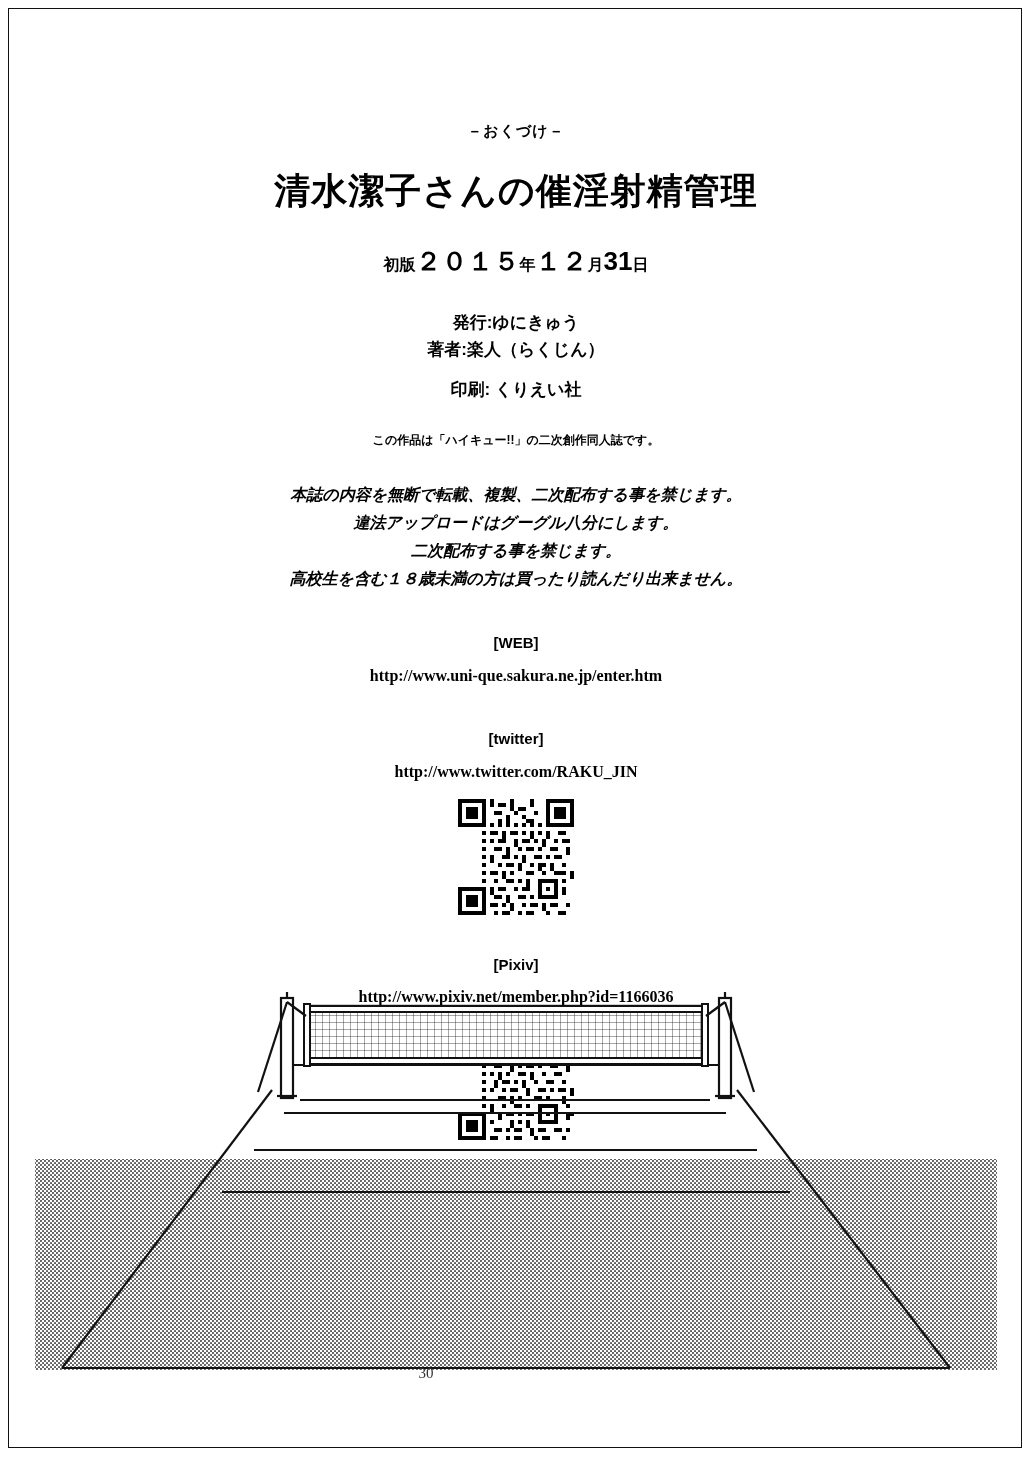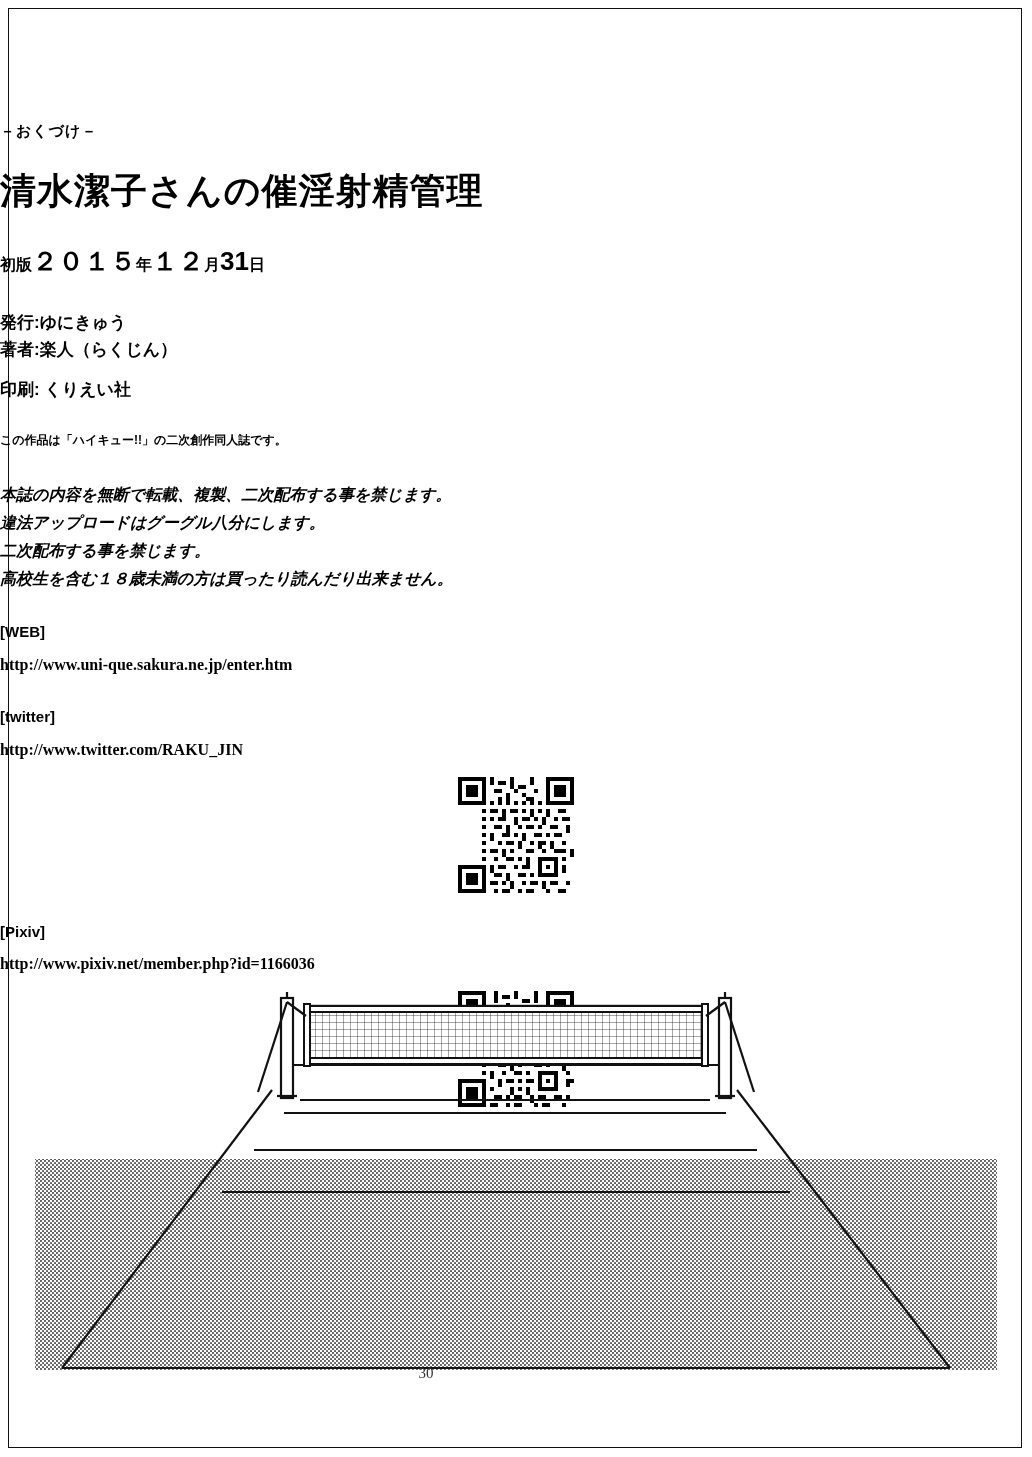--- a/index.html
+++ b/index.html
@@ -25,21 +25,21 @@
     width: 1014px;
     height: 1440px;
     border: 1px solid #111;
     box-sizing: border-box;
   }
   .content {
     position: absolute;
     left: 0;
     top: 0;
     width: 1032px;
-    text-align: left;
+    text-align: center;
     color: #000;
   }
   .colophon-label {
     margin-top: 122px;
     font-size: 15px;
     font-weight: bold;
     letter-spacing: 1px;
   }
   .doujin-title {
     margin-top: 26px;
@@ -72,21 +72,21 @@
     font-weight: bold;
   }
   .warnings {
     margin-top: 32px;
     font-size: 16px;
     font-weight: bold;
     line-height: 1.75;
     font-style: italic;
   }
   .link-block {
-    margin-top: 26px;
+    margin-top: 37px;
     font-size: 15px;
     font-weight: bold;
     line-height: 1.7;
   }
   .link-block .tag {
     display: block;
   }
   .link-block .url {
     display: block;
     margin-top: 6px;

